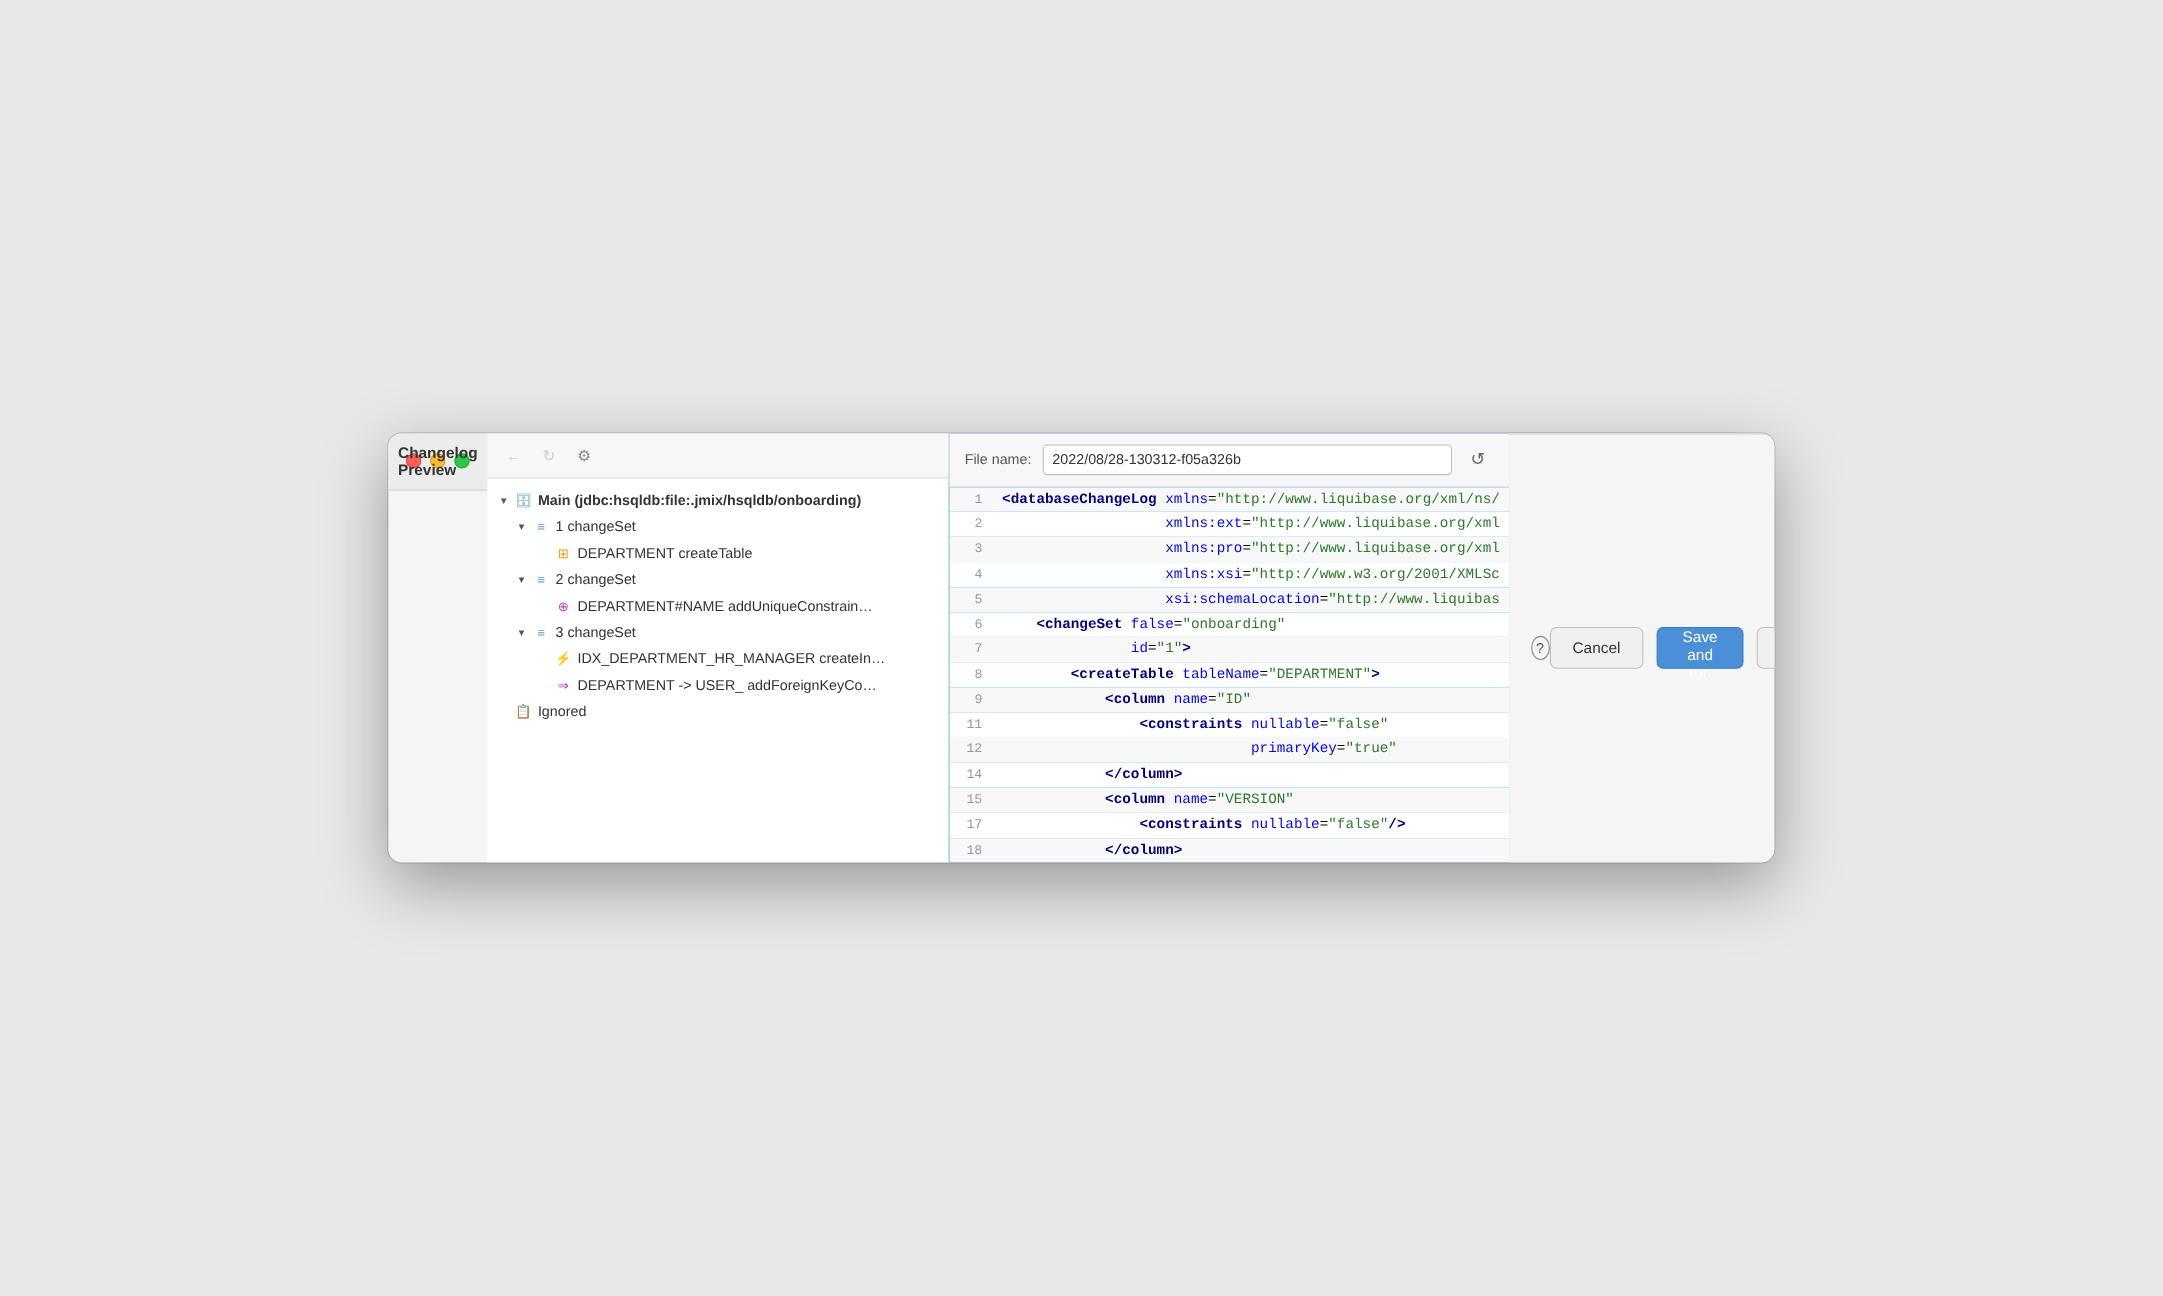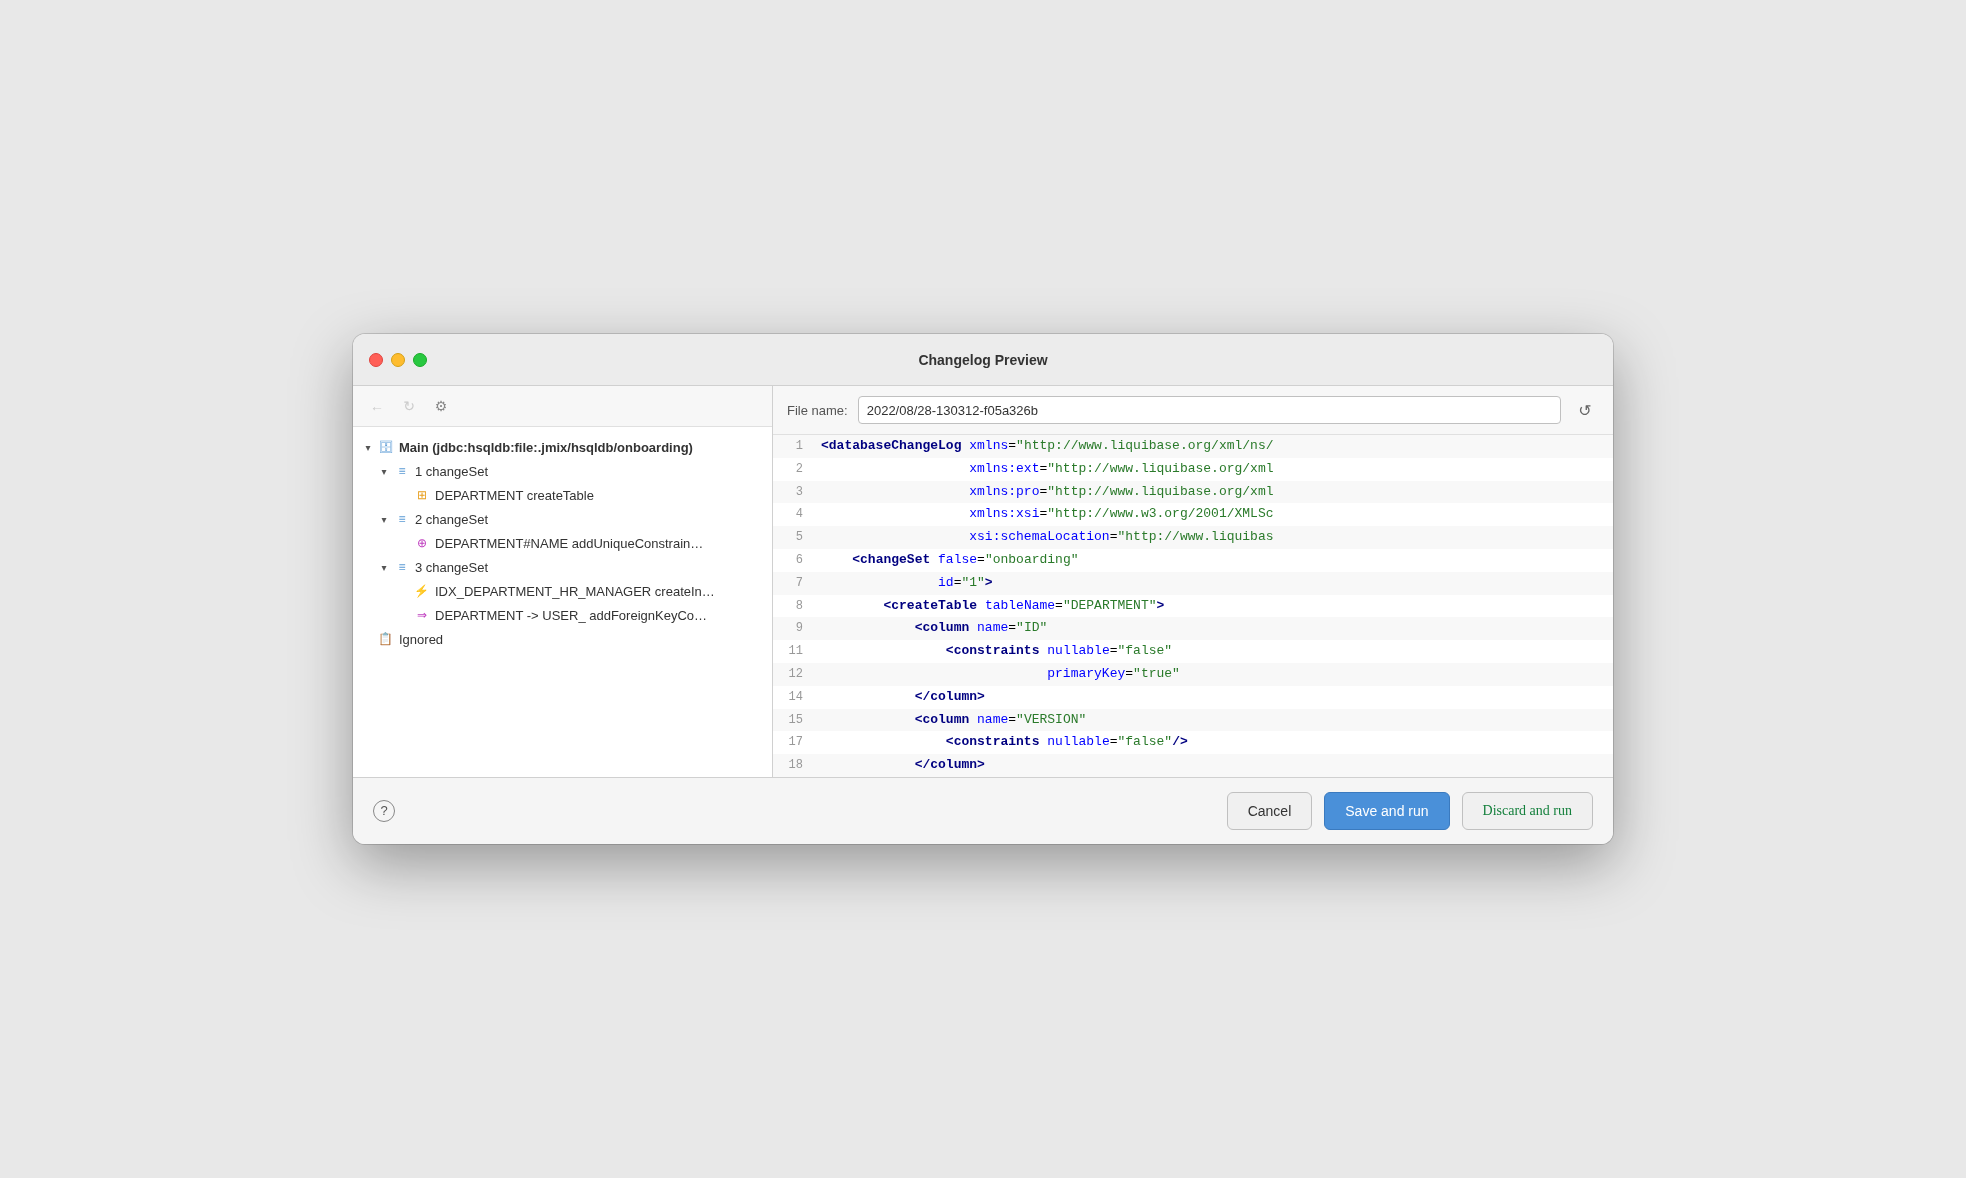--- a/index.html
+++ b/index.html
@@ -11,21 +11,21 @@
       min-height: 100vh;
       font-family: -apple-system, BlinkMacSystemFont, "Helvetica Neue", Arial, sans-serif;
     }
     .window {
       width: 1260px;
       background: #f5f5f5;
       border-radius: 12px;
       box-shadow: 0 20px 60px rgba(0,0,0,0.35), 0 0 0 1px rgba(0,0,0,0.15);
       overflow: hidden;
       display: flex;
-      flex-direction: column;
+      flex-direction: row;
     }
     .titlebar {
       background: #ececec;
       height: 52px;
       display: flex;
       align-items: center;
       padding: 0 16px;
       border-bottom: 1px solid #d0d0d0;
       position: relative;
     }

